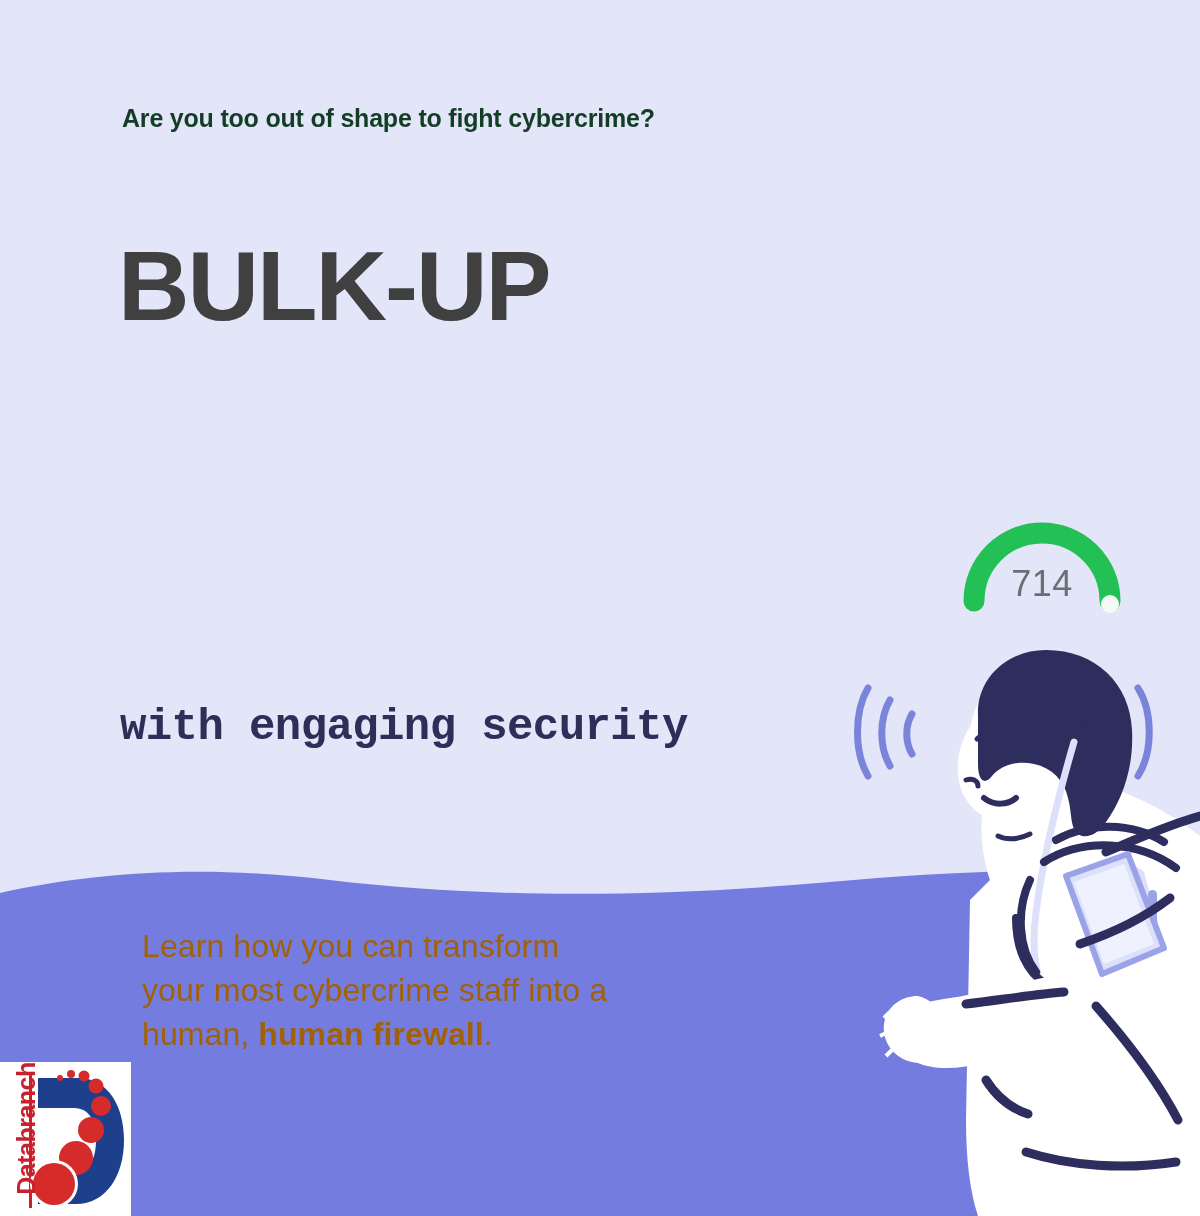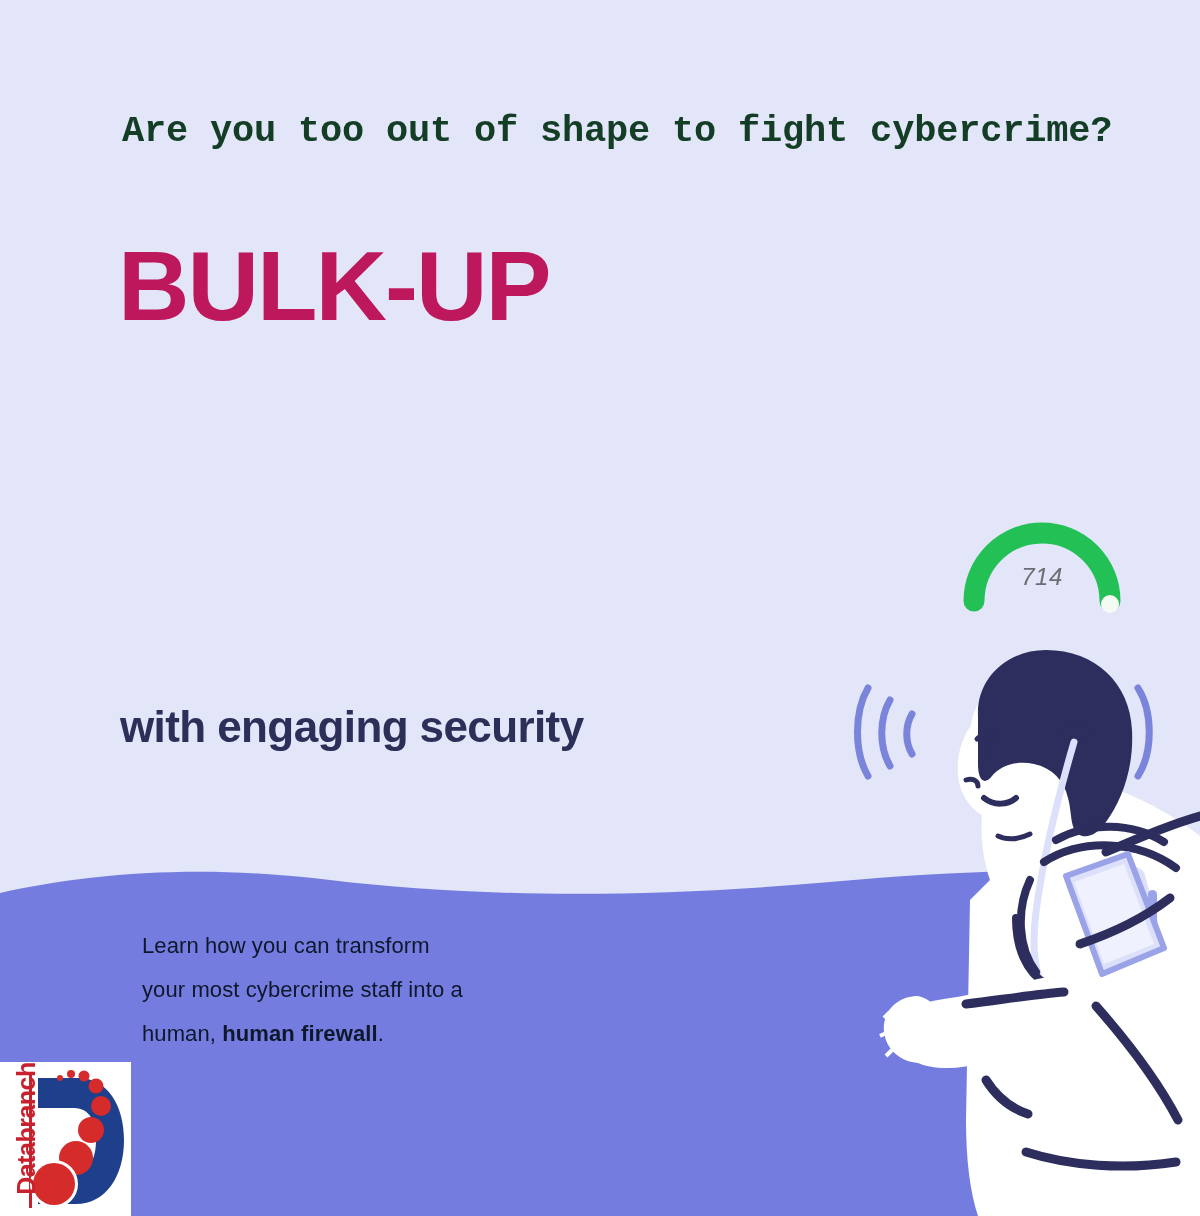--- a/index.html
+++ b/index.html
@@ -26,86 +26,85 @@
     top: 0;
     width: 1200px;
     height: 1216px;
     pointer-events: none;
   }
 
   
   .eyebrow {
     position: absolute;
     left: 122px;
-    top: 110px;
-    font-size: 37px;
+    top: 104px;
+    font-size: 25px;
     font-weight: bold;
     letter-spacing: -0.2px;
     color: #133D25;
     white-space: nowrap;
-    font-family: Liberation Mono, monospace;
   }
 
   .headline {
     position: absolute;
     left: 118px;
     top: 222px;
     width: 800px;
     font-size: 99px;
     line-height: 128px;
     font-weight: bold;
     letter-spacing: -2px;
-    color: #be185d;
+    color: #404040;
   }
   .headline .hl-line { display: block; white-space: nowrap; }
 
   .subhead {
     position: absolute;
     left: 120px;
     top: 690px;
     width: 700px;
     font-size: 44px;
     line-height: 74px;
     font-weight: bold;
     letter-spacing: -0.6px;
     color: #2C2F58;
+    font-family: Liberation Mono, monospace;
   }
   .subhead .sh-line { display: block; white-space: nowrap; }
 
   .body-copy {
     position: absolute;
     left: 142px;
     top: 924px;
     width: 560px;
-    font-size: 22px;
+    font-size: 32px;
     line-height: 44px;
-    color: #0f172a;
+    color: #a16207;
     letter-spacing: 0.1px;
   }
   .body-copy .bc-line { display: block; white-space: nowrap; }
   .body-copy b { font-weight: bold; }
 
   
   .gauge {
     position: absolute;
     left: 952px;
     top: 505px;
     width: 180px;
     height: 115px;
   }
   .gauge-value {
     position: absolute;
     left: 0;
     top: 58px;
     width: 180px;
     text-align: center;
-    font-size: 24px;
+    font-size: 36px;
     color: #6B6E74;
     letter-spacing: 0.5px;
-    font-style: italic;
   }
 
   
   .runner {
     position: absolute;
     left: 820px;
     top: 600px;
     width: 380px;
     height: 616px;
   }

